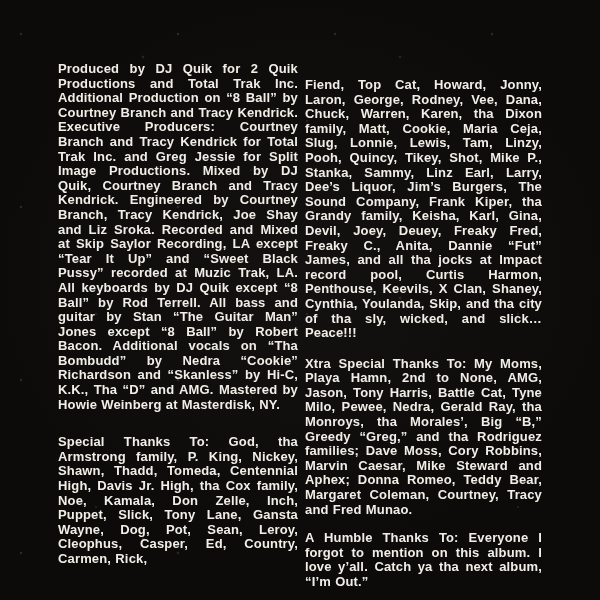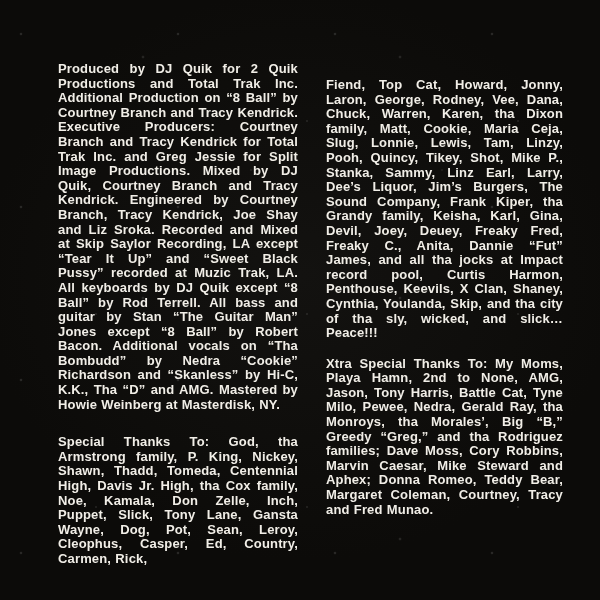--- a/index.html
+++ b/index.html
@@ -30,21 +30,21 @@
     background-size: 157px 173px, 211px 193px, 257px 241px, 191px 227px, 100% 100%;
     background-repeat: repeat, repeat, repeat, repeat, no-repeat;
   }
   .columns {
     position: absolute;
     top: 62px;
     left: 58px;
     width: 492px;
     display: grid;
     grid-template-columns: 240px 237px;
-    column-gap: 28px;
+    column-gap: 7px;
   }
   .col p {
     color: var(--fg);
     font-size: 13px;
     line-height: 14.6px;
     font-weight: bold;
     text-align: justify;
     letter-spacing: 0.15px;
     word-spacing: 0.5px;
   }
@@ -56,15 +56,16 @@
 
 <div class="page">
   <div class="columns">
     <div class="col">
       <p class="gap-large">Produced by DJ Quik for 2 Quik Productions and Total Trak Inc. Additional Production on “8 Ball” by Courtney Branch and Tracy Kendrick. Executive Producers:  Courtney Branch and Tracy Kendrick for Total Trak Inc. and Greg Jessie for Split Image Productions. Mixed by DJ Quik, Courtney Branch and Tracy Kendrick. Engineered by Courtney Branch, Tracy Kendrick, Joe Shay and Liz Sroka. Recorded and Mixed at Skip Saylor Recording, LA except “Tear It Up” and “Sweet Black Pussy” recorded at Muzic Trak, LA. All keyboards by DJ Quik except “8 Ball” by Rod Terrell. All bass and guitar by Stan “The Guitar Man” Jones except “8 Ball” by Robert Bacon. Additional vocals on “Tha Bombudd” by Nedra “Cookie” Richardson and “Skanless” by Hi-C, K.K., Tha “D” and AMG. Mastered by Howie Weinberg at Masterdisk, NY.</p>
       <p>Special Thanks To:  God, tha Armstrong family, P. King, Nickey, Shawn, Thadd, Tomeda, Centennial High, Davis Jr. High, tha Cox family, Noe, Kamala, Don Zelle, Inch, Puppet, Slick, Tony Lane, Gansta Wayne, Dog, Pot, Sean, Leroy, Cleophus, Casper, Ed, Country, Carmen, Rick,</p>
     </div>
     <div class="col">
       <p class="gap-small">Fiend, Top Cat, Howard, Jonny, Laron, George, Rodney, Vee, Dana, Chuck, Warren, Karen, tha Dixon family, Matt, Cookie, Maria Ceja, Slug, Lonnie, Lewis, Tam, Linzy, Pooh, Quincy, Tikey, Shot, Mike P., Stanka, Sammy, Linz Earl, Larry, Dee’s Liquor, Jim’s Burgers, The Sound Company, Frank Kiper, tha Grandy family, Keisha, Karl, Gina, Devil, Joey, Deuey, Freaky Fred, Freaky C., Anita, Dannie “Fut” James, and all tha jocks at Impact record pool, Curtis Harmon, Penthouse, Keevils, X Clan, Shaney, Cynthia, Youlanda, Skip, and tha city of tha sly, wicked, and slick…Peace!!!</p>
       <p class="gap-small">Xtra Special Thanks To: My Moms, Playa Hamn, 2nd to None, AMG, Jason, Tony Harris, Battle Cat, Tyne Milo, Pewee, Nedra, Gerald Ray, tha Monroys, tha Morales’, Big “B,” Greedy “Greg,” and tha Rodriguez families; Dave Moss, Cory Robbins, Marvin Caesar, Mike Steward and Aphex; Donna Romeo, Teddy Bear, Margaret Coleman, Courtney, Tracy and Fred Munao.</p>
+      <p>A Humble Thanks To: Everyone I forgot to mention on this album. I love y’all. Catch ya tha next album, “I’m Out.”</p>
     </div>
   </div>
 </div>
 
 </body></html>

